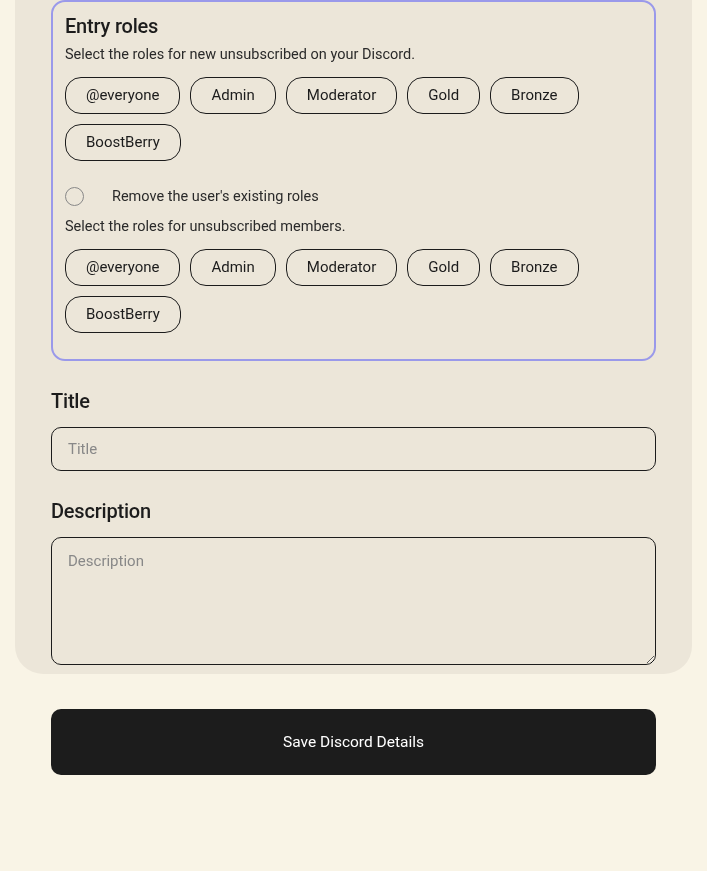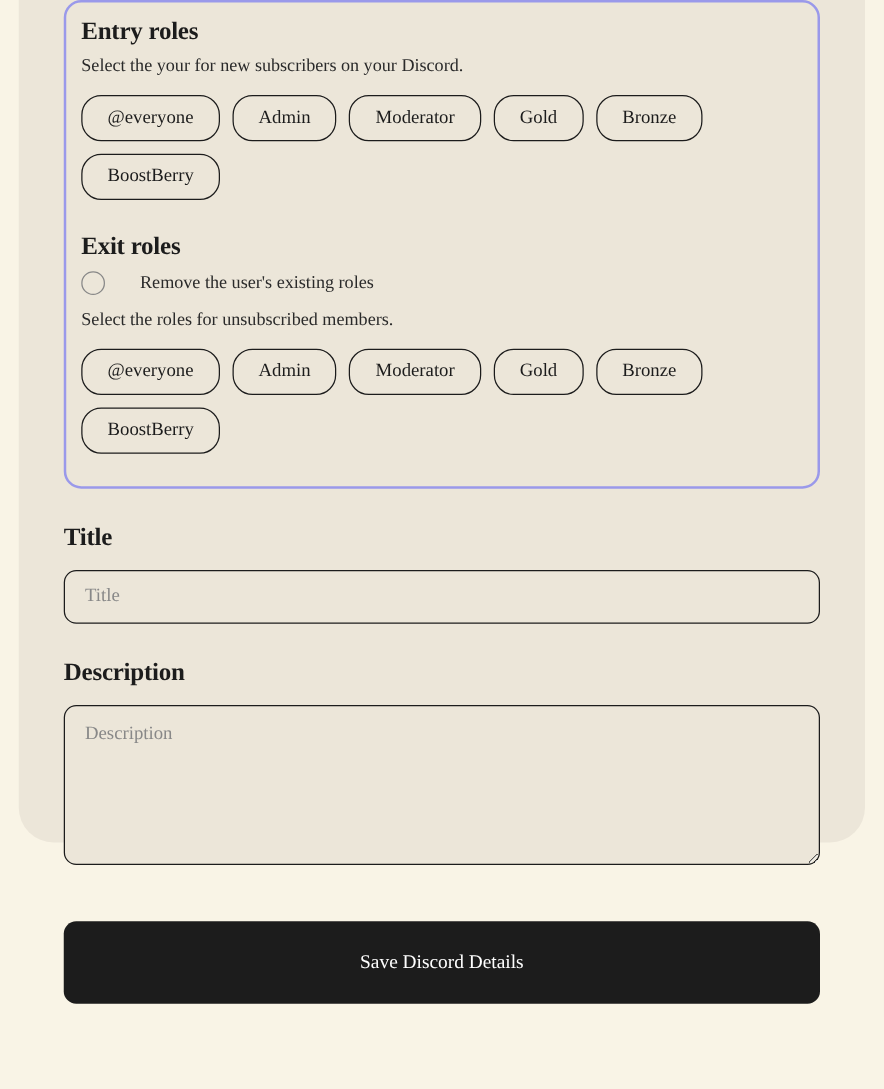--- a/index.html
+++ b/index.html
@@ -17,21 +17,20 @@
     .outer {
       background: #f9f4e6;
       padding: 0 15px 15px 15px;
       height: 100%;
     }
     .card {
       background: #ece6d9;
       border-radius: 0 0 28px 28px;
       padding: 0 36px 36px 36px;
       height: 674px;
-      font-family: Liberation Serif, serif;
     }
     .highlight-box {
       border: 2px solid #9a99ea;
       border-radius: 14px;
       padding: 12px 12px 16px 12px;
       background: #ece6d9;
     }
     .section-title {
       font-size: 20px;
       font-weight: 550;
@@ -137,33 +136,32 @@
 </head>
 <body>
 
 <div class="outer">
   <div class="card">
 
     <div class="highlight-box">
 
       <div>
         <h2 class="section-title">Entry roles</h2>
-        <p class="section-desc">Select the your for new subscribers on your Discord.</p>
+        <p class="section-desc">Select the roles for new unsubscribed on your Discord.</p>
         <div class="chip-row">
           <button class="chip">@everyone</button>
           <button class="chip">Admin</button>
           <button class="chip">Moderator</button>
           <button class="chip">Gold</button>
           <button class="chip">Bronze</button>
           <button class="chip">BoostBerry</button>
         </div>
       </div>
 
       <div class="exit-section">
-        <h2 class="section-title">Exit roles</h2>
         <div class="radio-row">
           <span class="radio-circle"></span>
           <span class="radio-label">Remove the user's existing roles</span>
         </div>
         <p class="section-desc">Select the roles for unsubscribed members.</p>
         <div class="chip-row">
           <button class="chip">@everyone</button>
           <button class="chip">Admin</button>
           <button class="chip">Moderator</button>
           <button class="chip">Gold</button>

